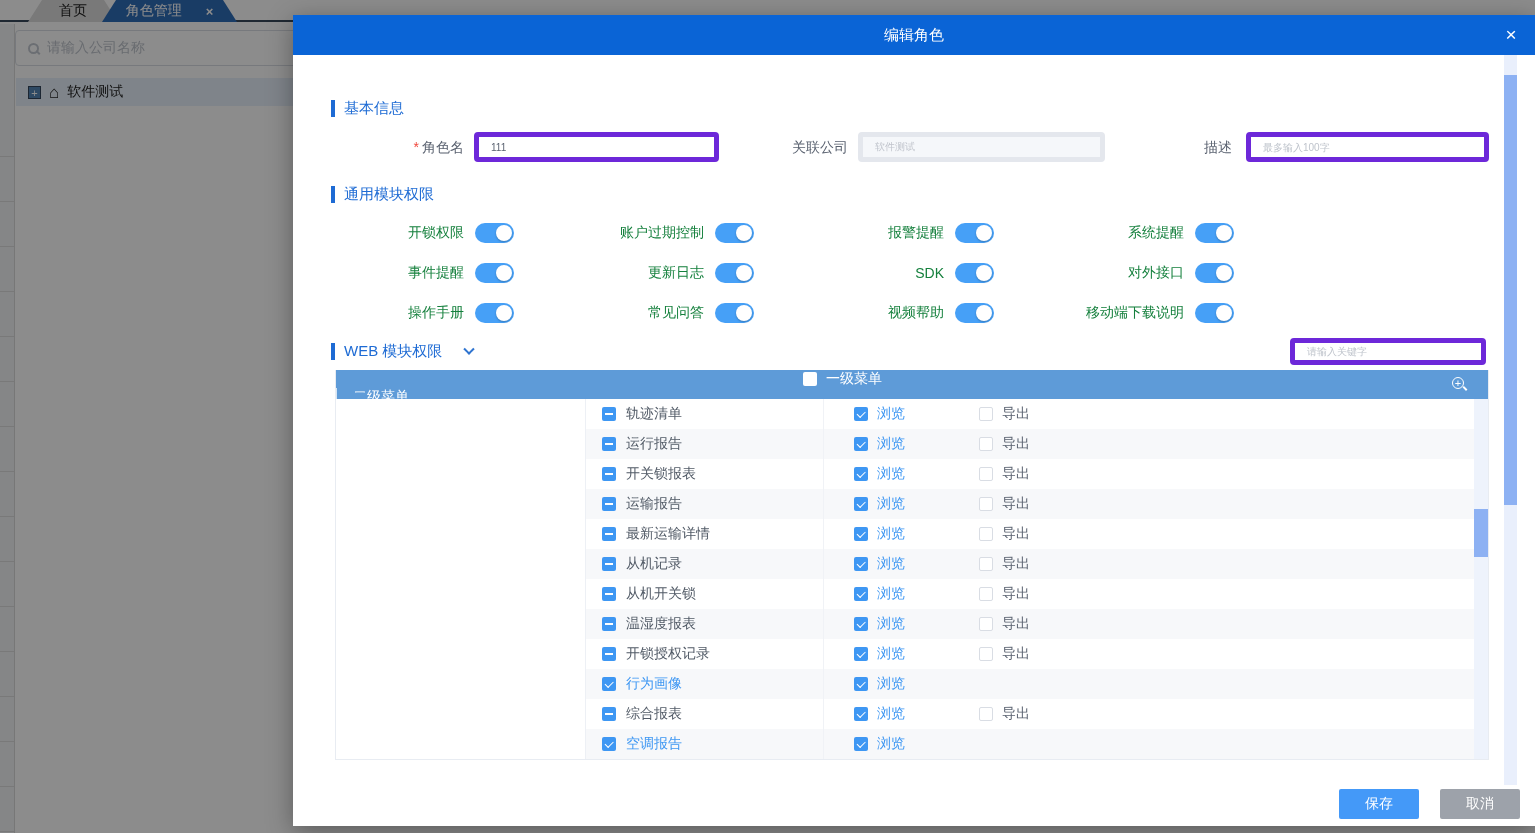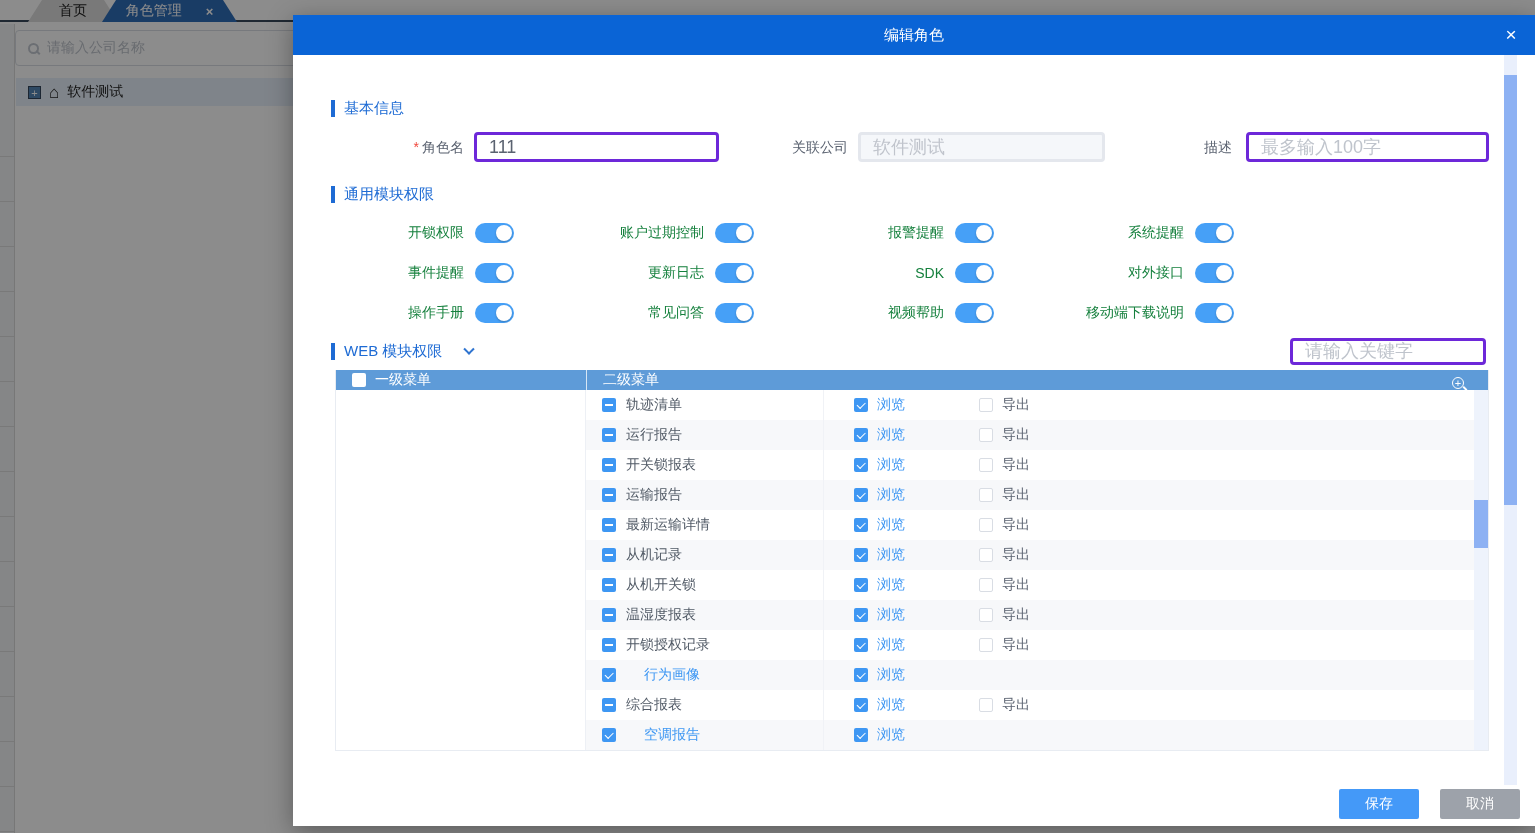--- a/index.html
+++ b/index.html
@@ -48,63 +48,63 @@
   .sec-title { position:absolute; left:38px; display:flex; align-items:center;
     gap:9px; font-size:15px; color:var(--sec,#1e6bd4); font-weight:500;text-align:center; }
   .sec-bar { width:4px; height:17px; background:var(--sec,#1e6bd4); }
   .chev { width:8px; height:8px; border-right:2.4px solid #2f74d0;
     border-bottom:2.4px solid #2f74d0; transform:rotate(45deg) translate(-2px,-2px);
     margin-left:14px; }
 
   .f-label { position:absolute; top:117px; height:30px; line-height:30px;
     font-size:14px; color:#5a6270; text-align:right; }
   .req { color:#f0473c; margin-right:3px; }
-  .f-input { position:absolute; top:117px; height:30px; border:3px solid #6d28d9;
-    border-radius:4px; font-size:18px; color:#5a6270; padding:0 12px;
+  .f-input { position:absolute; top:117px; height:30px; border:5px solid #6d28d9;
+    border-radius:4px; font-size:10px; color:#5a6270; padding:0 12px;
     font-family:"Liberation Sans",sans-serif; outline:none; background:#fff; }
   .f-input::placeholder { color:#bfc4cc; }
   .f-input:disabled { background:#f5f7fa; border-color:#e4e7ed; color:#c0c4cc; }
 
   .tg-grid { position:absolute; left:38px; top:198px; display:grid;
     grid-template-columns:repeat(4,240px); grid-auto-rows:40px; }
   .tg-cell { display:flex; align-items:center; justify-content:flex-end;
     padding-right:57px; gap:11px; }
   .tg-label { font-size:14px; color:#15803d; }
   .toggle { width:39px; height:20px; border-radius:10px; background:var(--tgl,#46a0f7);
     position:relative; flex:none; cursor:pointer; }
   .toggle::after { content:""; position:absolute; right:2px; top:2px; width:16px;
     height:16px; border-radius:50%; background:#fff; box-shadow:0 1px 2px rgba(0,0,0,.25); }
 
   .kw-input { position:absolute; left:997px; top:323px; width:196px; height:27px; }
 
   
   .tbl { position:absolute; left:42px; top:355px; width:1154px;
     border:1px solid #e8ecf2; border-top:none; }
-  .t-head { display:flex; height:20px; background:var(--th,#5e9bd8); color:#fff;
-    font-size:14px; align-items:center; position:relative; }
+  .t-head { display:flex; height:29px; background:var(--th,#5e9bd8); color:#fff;
+    font-size:14px; align-items:center; position:relative;flex-direction:column; }
   .t-head .hc1 { width:250px; display:flex; align-items:center; gap:9px; padding-left:16px; }
   .t-head .hc2 { width:238px; padding-left:16px; border-left:1px solid rgba(255,255,255,.75); align-self:stretch; display:flex; align-items:center; }
   .t-head .hc3 { flex:1; padding-left:18px; border-left:1px solid rgba(255,255,255,.75); align-self:stretch; display:flex; align-items:center;margin-top:41px; }
   .h-cb { width:14px; height:14px; background:#fff; border-radius:2px; flex:none; cursor:pointer; }
   .mag-plus { position:absolute; right:24px; top:7px; width:12px; height:12px;
     border:1.6px solid #fff; border-radius:50%; cursor:pointer; }
   .mag-plus::before { content:"+"; position:absolute; left:0; right:0; top:-1.5px;
     text-align:center; font-size:11px; line-height:12px; color:#fff; }
   .mag-plus::after { content:""; position:absolute; width:1.8px; height:5px;
     background:#fff; right:-2.4px; bottom:-3.4px; transform:rotate(-45deg); }
 
   .t-body { position:relative; }
   .t-row { display:flex; height:30px; }
   .t-c1 { width:250px; background:#fff; border-right:1px solid #edf0f5; }
   .t-c2 { width:238px; display:flex; align-items:center; gap:10px; padding-left:16px;
     border-right:1px solid #f0f2f6; }
   .t-c3 { flex:1; display:flex; align-items:center; padding-left:30px; padding-right:14px; }
   .t-row:nth-child(even) .t-c2, .t-row:nth-child(even) .t-c3 { background:#f7f8fa; }
   .menu-label { font-size:14px; color:#515a66; }
-  .menu-label.blue { color:var(--pri,#3e97f3);margin-left:18px; }
+  .menu-label.blue { color:var(--pri,#3e97f3); }
   .fn { display:flex; align-items:center; gap:9px; width:125px; }
   .fn-label { font-size:14px; color:#5a6270; }
   .fn-label.blue { color:var(--pri,#3e97f3); }
 
   .cbx { width:14px; height:14px; border-radius:2px; flex:none; position:relative; cursor:pointer; }
   .cbx.off { background:#fff; border:1px solid #d9dde4; }
   .cbx.on, .cbx.ind { background:var(--pri,#3e97f3); }
   .cbx.on::after { content:""; position:absolute; left:3px; top:3.5px; width:7px;
     height:3.5px; border-left:1.8px solid #fff; border-bottom:1.8px solid #fff;
     transform:rotate(-45deg); }

